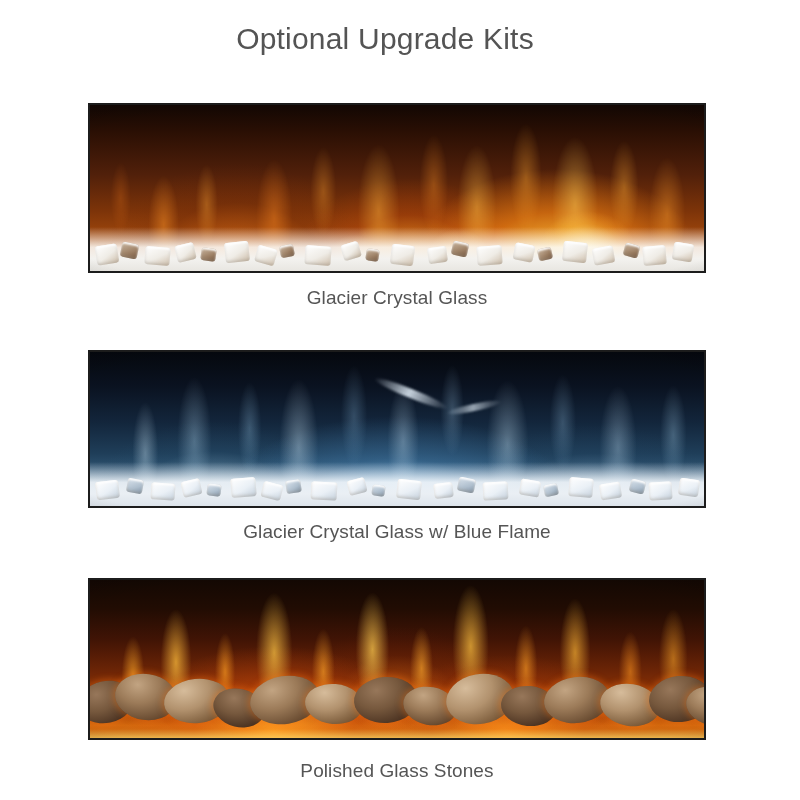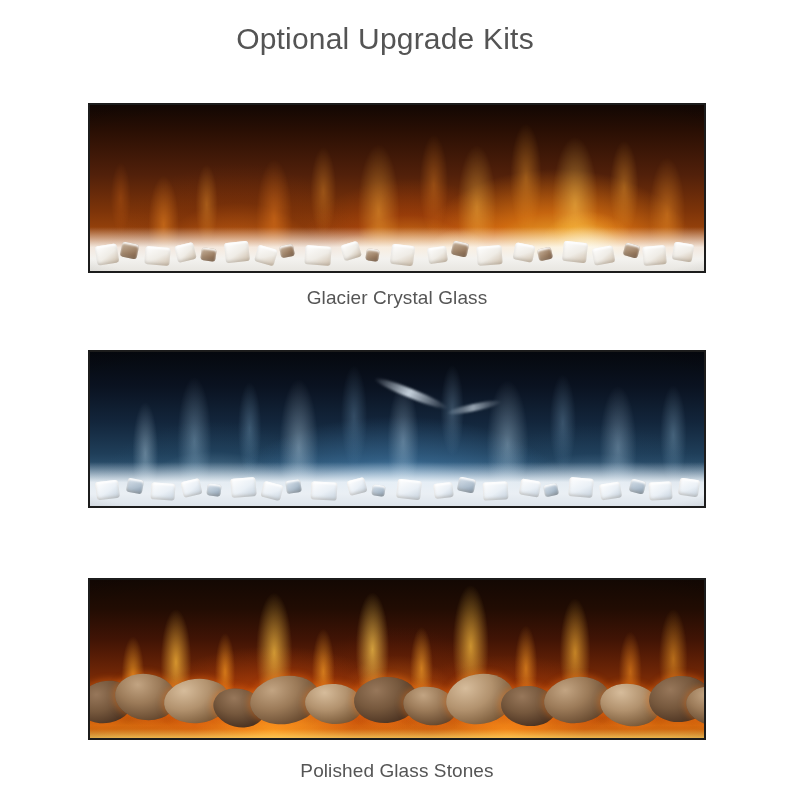--- a/index.html
+++ b/index.html
@@ -290,20 +290,21 @@
             <div class="chunk cool1" style="left:78%;top:36%;width:24px;height:19px;transform:rotate(5deg)"></div>
             <div class="chunk cool1" style="left:83%;top:48%;width:21px;height:16px;transform:rotate(-9deg)"></div>
             <div class="chunk cool2" style="left:88%;top:40%;width:15px;height:13px;transform:rotate(14deg)"></div>
             <div class="chunk cool1" style="left:91%;top:46%;width:23px;height:18px;transform:rotate(-4deg)"></div>
             <div class="chunk cool1" style="left:96%;top:38%;width:20px;height:17px;transform:rotate(8deg)"></div>
           </div>
         </div>
         <div class="vig"></div>
       </div>
     </div>
+    <div class="kit-caption">Glacier Crystal Glass w/ Blue Flame</div>
   </div>
 
   <div class="kit kit-3">
     <div class="kit-figure">
       <div class="scene">
         <div class="layer ember-base"></div>
         <div class="layer ember-flames"></div>
         <div class="stones">
           <div class="glowline"></div>
           <div class="stone dk" style="left:-2%;top:30%;width:56px;height:42px;transform:rotate(-12deg)"></div>

